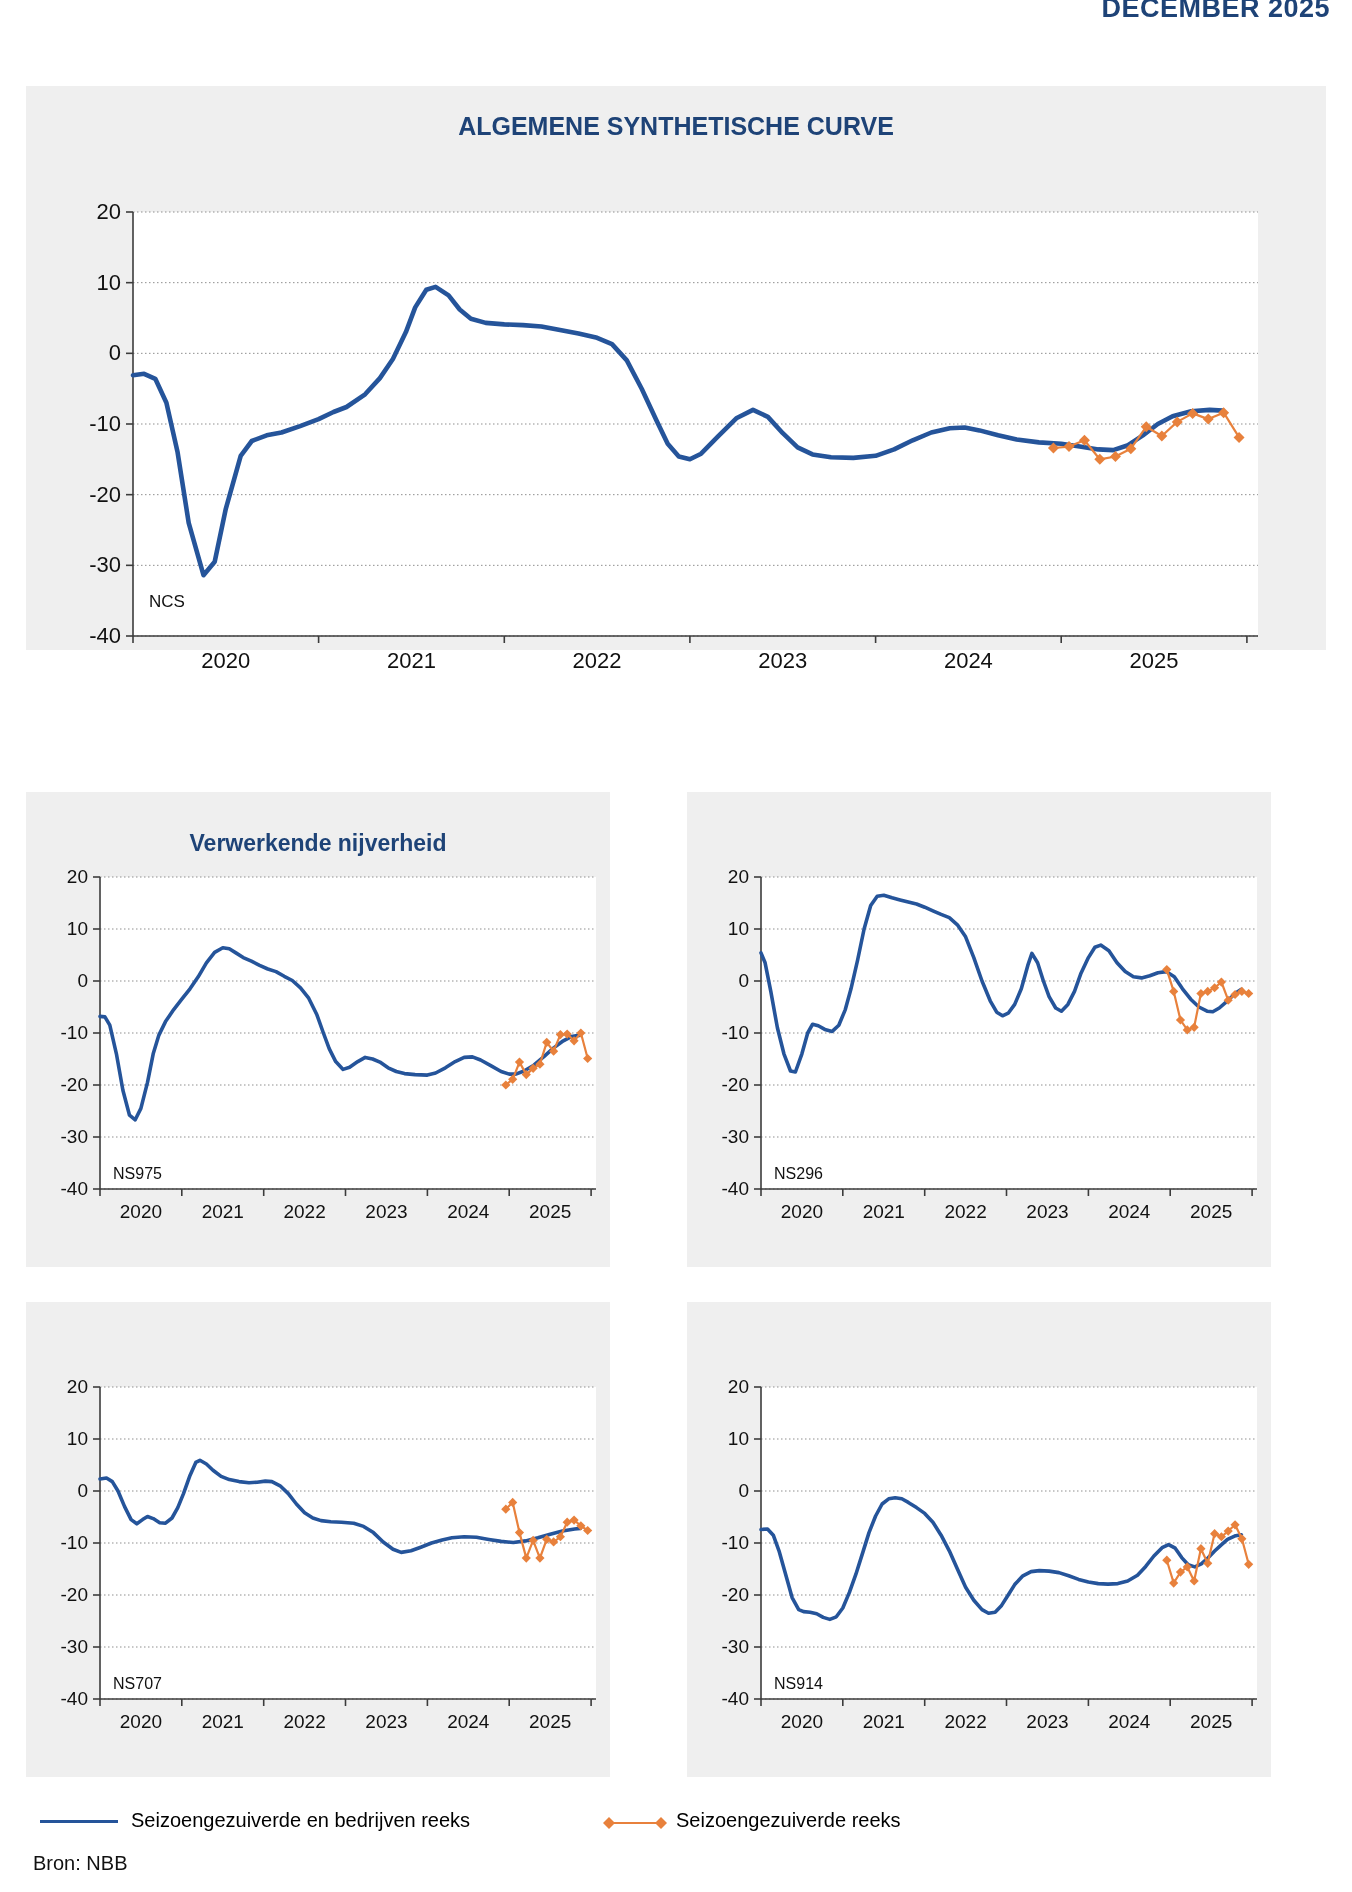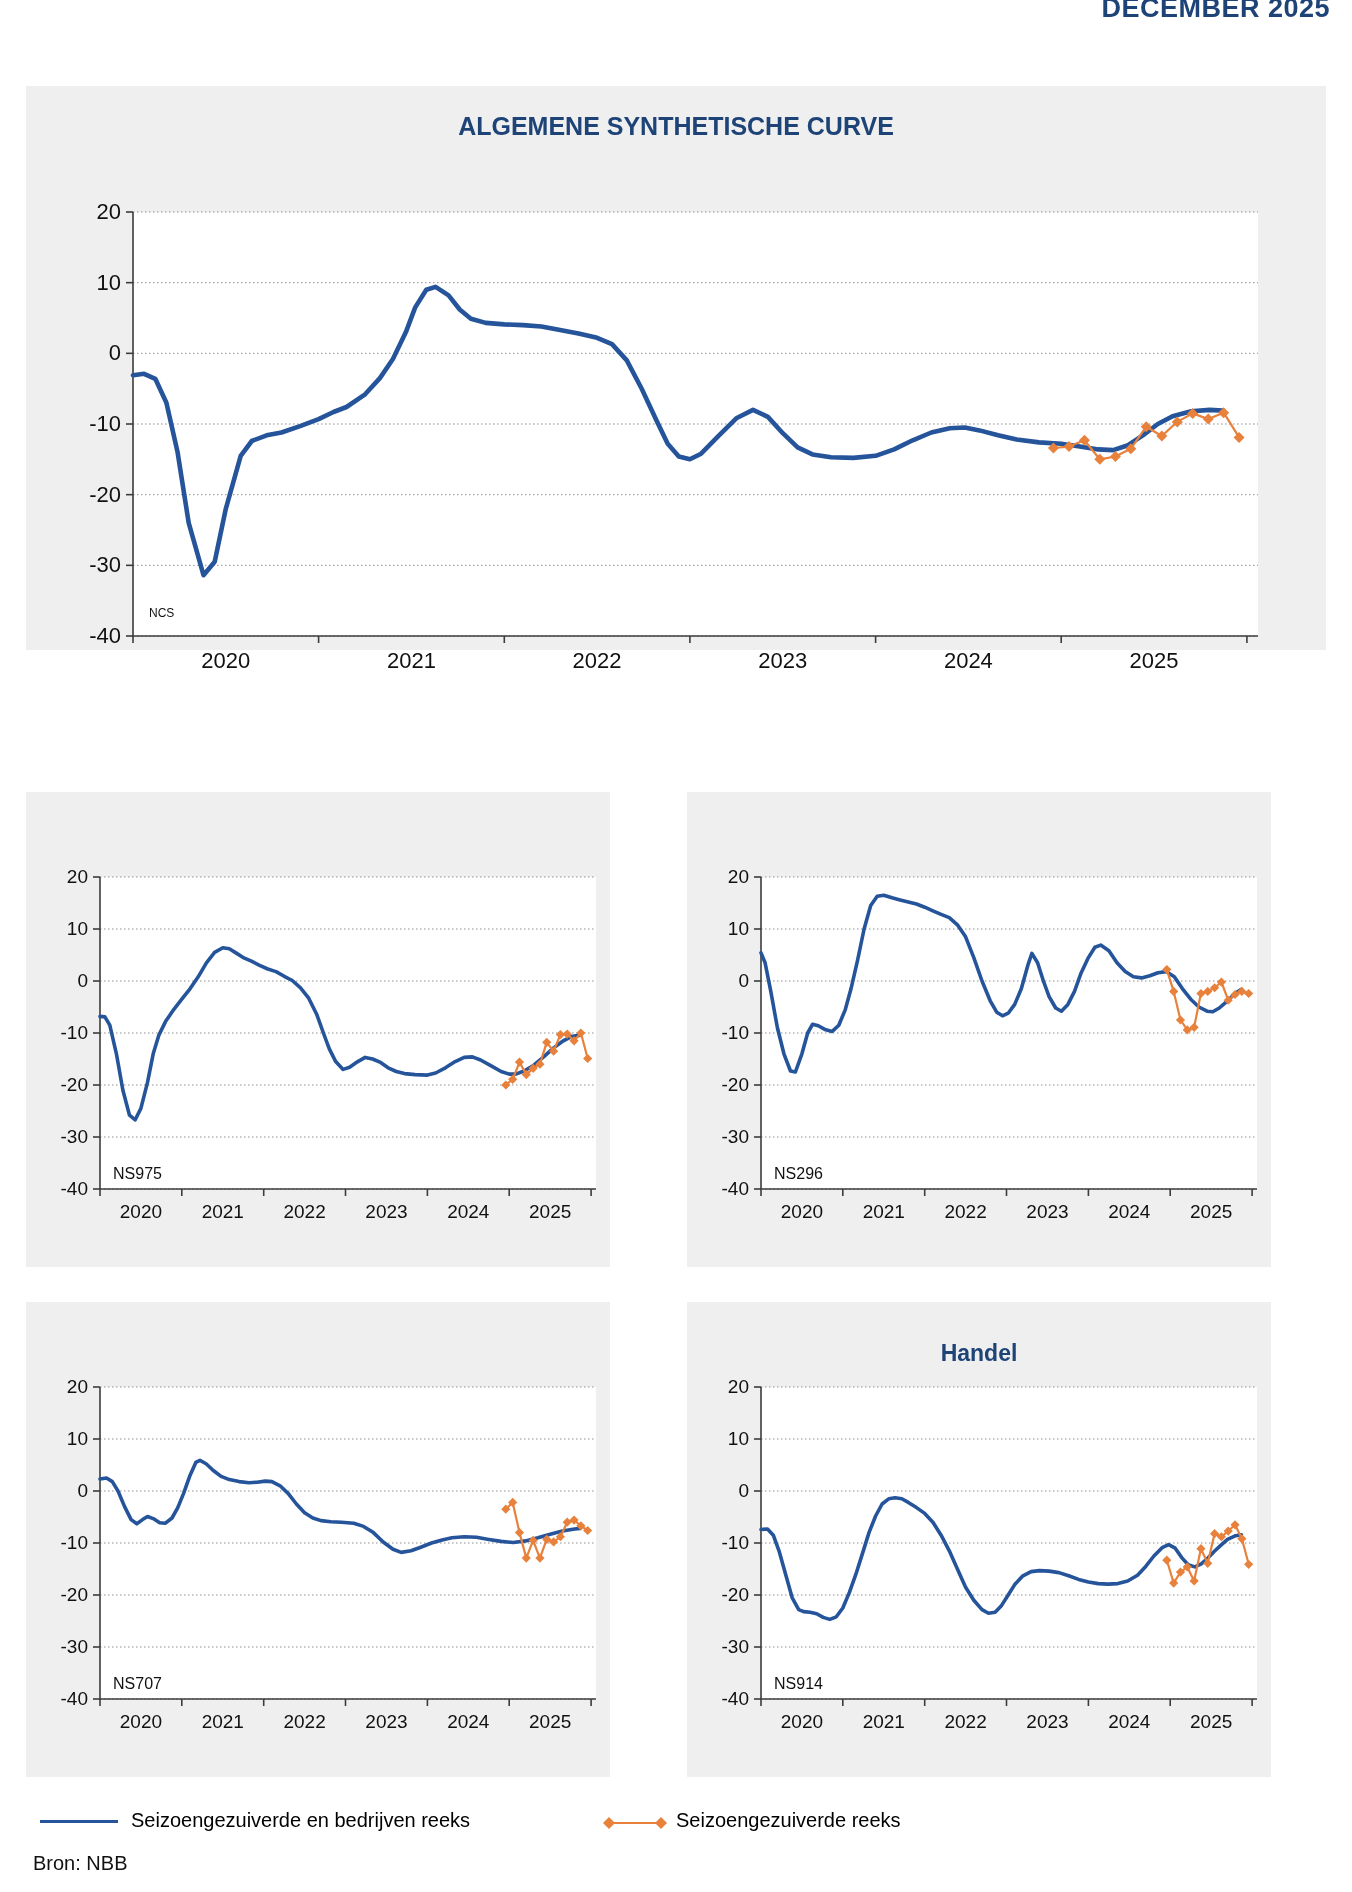--- a/index.html
+++ b/index.html
@@ -40,21 +40,21 @@
   .dia{fill:var(--orange);stroke:none;}
   .ylab{
     position:absolute;right:calc(100% + 12px);transform:translateY(-50%);
     white-space:nowrap;
   }
   .xlab{
     position:absolute;top:calc(100% + 12px);transform:translateX(-50%);white-space:nowrap;
   }
   .panel-main .ylab,.panel-main .xlab{font-size:22px;}
   .panel-small .ylab,.panel-small .xlab{font-size:19px;}
-  .code-label{position:absolute;left:16px;bottom:16px;font-size:12px;}
+  .code-label{position:absolute;left:16px;bottom:24px;font-size:17px;}
   .panel-small .code-label{left:13px;bottom:6px;font-size:16px;}
   .legend{position:absolute;top:1806px;left:0;width:100%;height:40px;}
   .legend-line-sample{
     position:absolute;left:40px;top:14px;width:78px;height:0;
     border-top:3px solid var(--blue);
   }
   .legend-sa-sample{position:absolute;left:600px;top:2px;overflow:visible;}
   .legend-text{position:absolute;top:3px;font-size:20px;color:#000;}
   .lt1{left:131px;} .lt2{left:676px;}
   .source{position:absolute;left:33px;top:1852px;font-size:20px;}
@@ -118,20 +118,21 @@
       <div class="xlab" style="left: 8.25083%;">2020</div>
       <div class="xlab" style="left: 24.7525%;">2021</div>
       <div class="xlab" style="left: 41.2541%;">2022</div>
       <div class="xlab" style="left: 57.7558%;">2023</div>
       <div class="xlab" style="left: 74.2574%;">2024</div>
       <div class="xlab" style="left: 90.7591%;">2025</div>
     </div>
 </div>
 
 <div class="panel panel-small panel-tl">
+  <div class="chart-title">Verwerkende nijverheid</div>
   <div class="plot">
     <svg class="small-svg" width="496" height="312">
         <line class="grid" x1="0" x2="496" y1="0" y2="0"></line>
         <line class="grid" x1="0" x2="496" y1="52" y2="52"></line>
         <line class="grid" x1="0" x2="496" y1="104" y2="104"></line>
         <line class="grid" x1="0" x2="496" y1="156" y2="156"></line>
         <line class="grid" x1="0" x2="496" y1="208" y2="208"></line>
         <line class="grid" x1="0" x2="496" y1="260" y2="260"></line>
         <line class="grid" x1="0" x2="496" y1="312" y2="312"></line>
         <line class="tick" x1="0.0" x2="0.0" y1="312" y2="319"></line>
@@ -295,21 +296,20 @@
       <div class="xlab" style="left: 8.25083%;">2020</div>
       <div class="xlab" style="left: 24.7525%;">2021</div>
       <div class="xlab" style="left: 41.2541%;">2022</div>
       <div class="xlab" style="left: 57.7558%;">2023</div>
       <div class="xlab" style="left: 74.2574%;">2024</div>
       <div class="xlab" style="left: 90.7591%;">2025</div>
     </div>
 </div>
 
 <div class="panel panel-small panel-br">
-  <div class="chart-title">Handel</div>
   <div class="plot">
     <svg class="small-svg" width="496" height="312">
         <line class="grid" x1="0" x2="496" y1="0" y2="0"></line>
         <line class="grid" x1="0" x2="496" y1="52" y2="52"></line>
         <line class="grid" x1="0" x2="496" y1="104" y2="104"></line>
         <line class="grid" x1="0" x2="496" y1="156" y2="156"></line>
         <line class="grid" x1="0" x2="496" y1="208" y2="208"></line>
         <line class="grid" x1="0" x2="496" y1="260" y2="260"></line>
         <line class="grid" x1="0" x2="496" y1="312" y2="312"></line>
         <line class="tick" x1="0.0" x2="0.0" y1="312" y2="319"></line>

